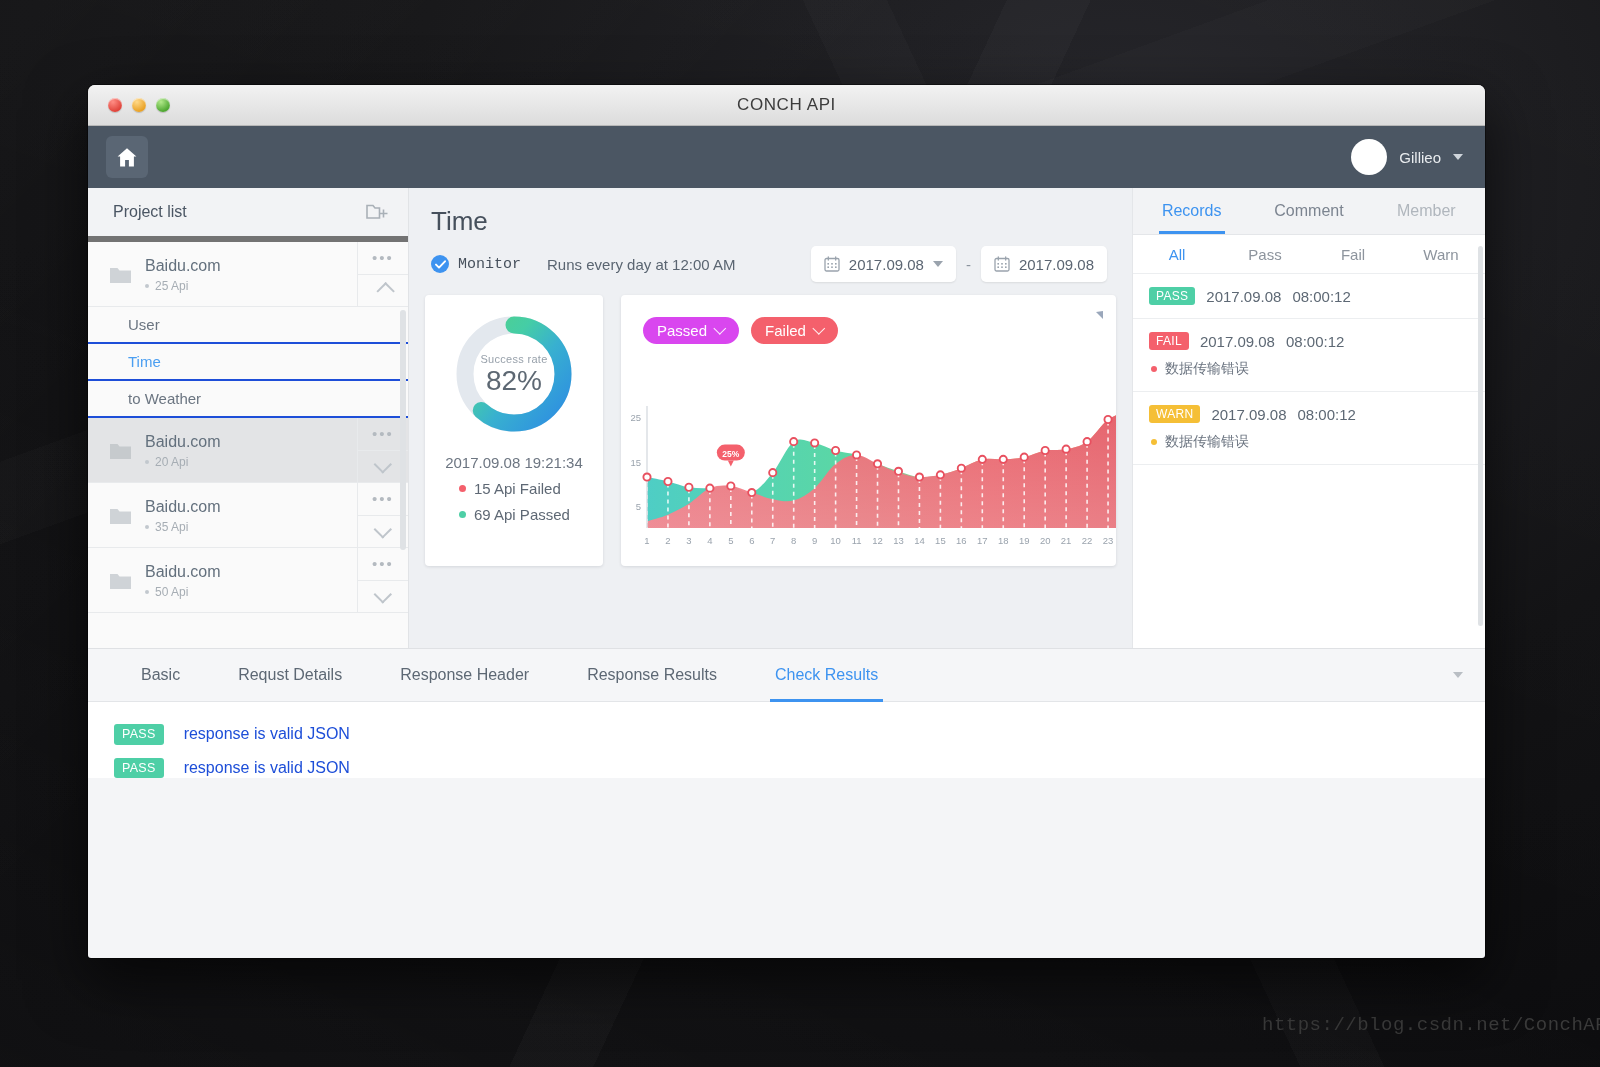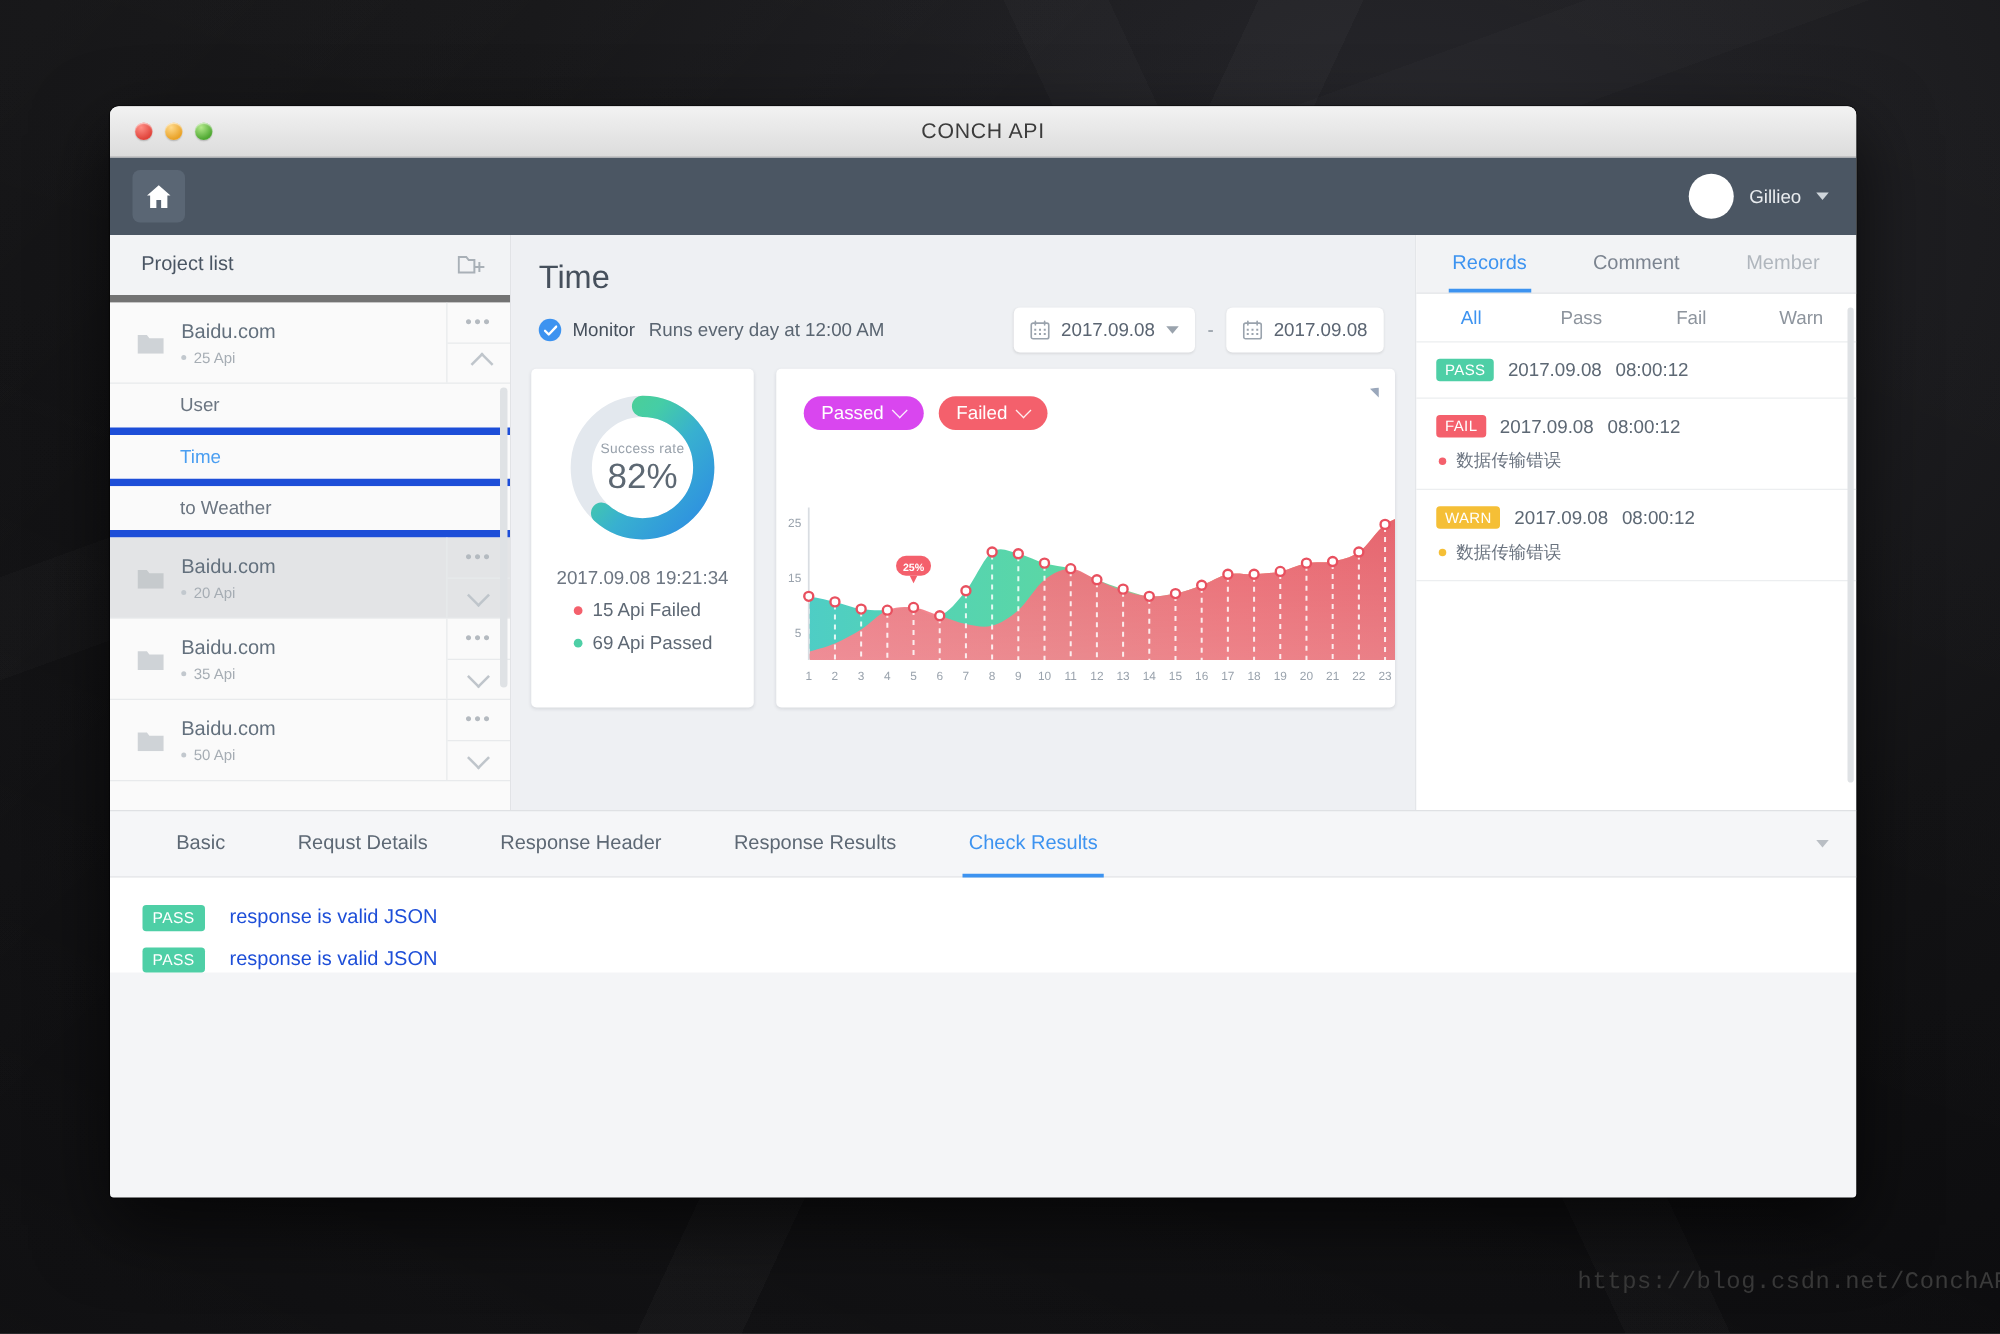--- a/index.html
+++ b/index.html
@@ -108,38 +108,38 @@
     display:flex;flex-direction:column;
   }
   .pa{flex:1;display:flex;align-items:center;justify-content:center;cursor:pointer;}
   .pa + .pa{border-top:1px solid #e8eaec;}
   .dots{color:#b4bac0;font-size:15px;letter-spacing:2px;line-height:1;}
   .chev{width:11px;height:11px;border-left:2px solid #bfc5cb;border-bottom:2px solid #bfc5cb;}
   .chev.down{transform:rotate(-45deg) translate(1px,-2px);}
   .chev.up{transform:rotate(135deg) translate(-1px,-2px);}
   .api{
     height:35px;display:flex;align-items:center;
-    padding-left:56px;font-size:15px;color:#6b7581;
-    border-bottom:6px solid #1d4ed8;background:#fafafa;cursor:pointer;
+    padding-left:40px;font-size:15px;color:#6b7581;
+    border-bottom:2px solid #1d4ed8;background:#fafafa;cursor:pointer;
   }
   .api.active{color:#4a9ef1;}
   #sb-scroll{
     position:absolute;right:2px;top:68px;width:6px;height:240px;
     background:#dfe2e5;border-radius:3px;
   }
 
   
   #center{flex:1;background:#eef0f3;padding:16px 16px 0 16px;position:relative;}
   #page-title{font-size:26px;color:#46505c;font-weight:400;margin:2px 0 0 6px;}
   #subrow{display:flex;align-items:center;margin:10px 0 0 6px;height:34px;}
   #monitor-check{
     width:18px;height:18px;border-radius:50%;background:#3d93f0;
     display:flex;align-items:center;justify-content:center;margin-right:9px;
   }
-  #monitor-label{font-size:15px;color:#46505c;margin-right:11px;}
+  #monitor-label{font-size:15px;color:#46505c;margin-right:26px;font-family:Liberation Mono, monospace;}
   #monitor-desc{font-size:15px;color:#5a6571;}
   #date-range{margin-left:auto;display:flex;align-items:center;gap:10px;padding-right:9px;}
   .datebox{
     background:#fff;border-radius:5px;height:36px;display:flex;align-items:center;
     padding:0 13px;gap:9px;box-shadow:0 1px 2px rgba(0,0,0,.09);cursor:pointer;
   }
   .datebox span.dv{font-size:15px;color:#5b6572;}
   .dash{color:#8b949e;font-size:15px;}
 
   #cards{display:flex;gap:18px;margin-top:14px;}

